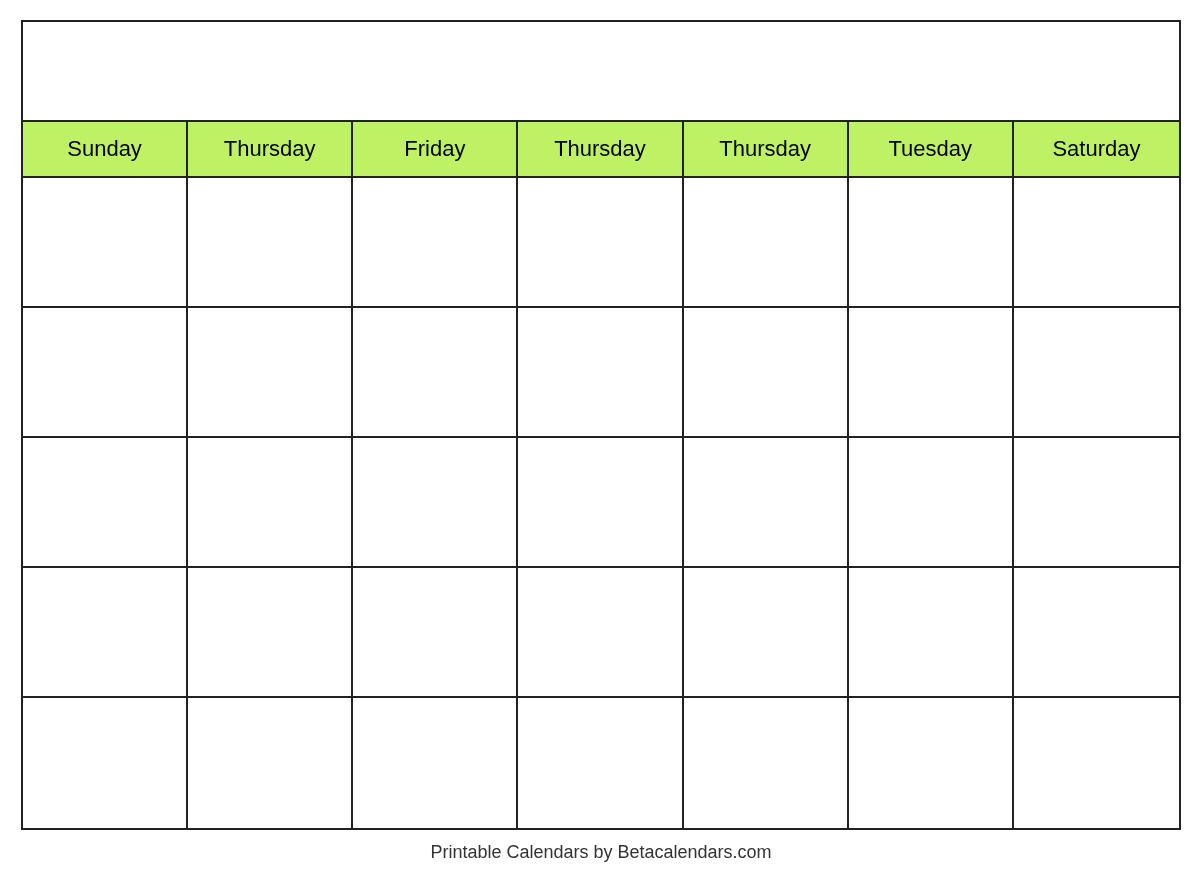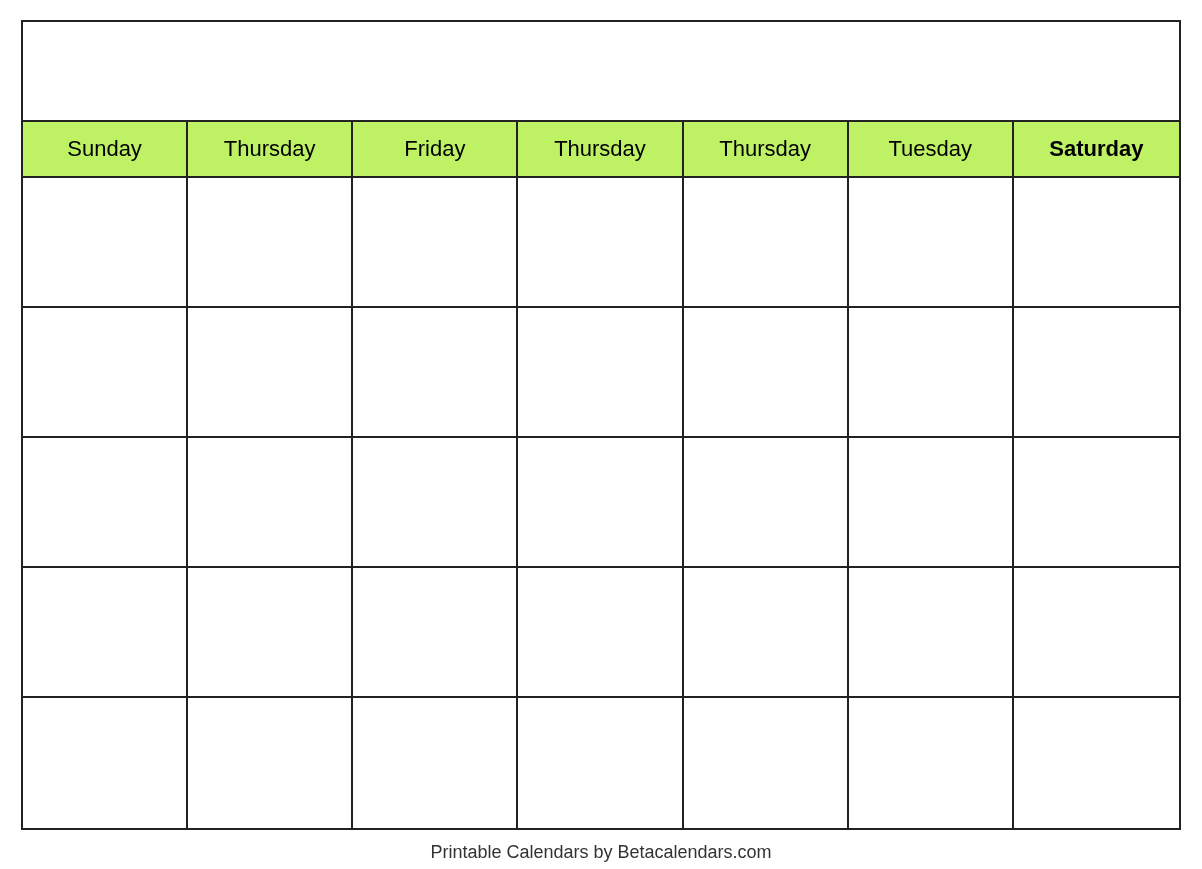--- a/index.html
+++ b/index.html
@@ -44,21 +44,20 @@
       padding: 14px 8px;
       text-align: center;
       font-size: 22px;
       font-weight: normal;
       border-right: 2px solid #222;
       background: #bef264;
     }
 
     .calendar-header .day-name:last-child {
       border-right: none;
-      font-weight: bold;
     }
 
     .calendar-body {
       display: flex;
       flex-direction: column;
     }
 
     .calendar-row {
       display: grid;
       grid-template-columns: repeat(7, 1fr);

